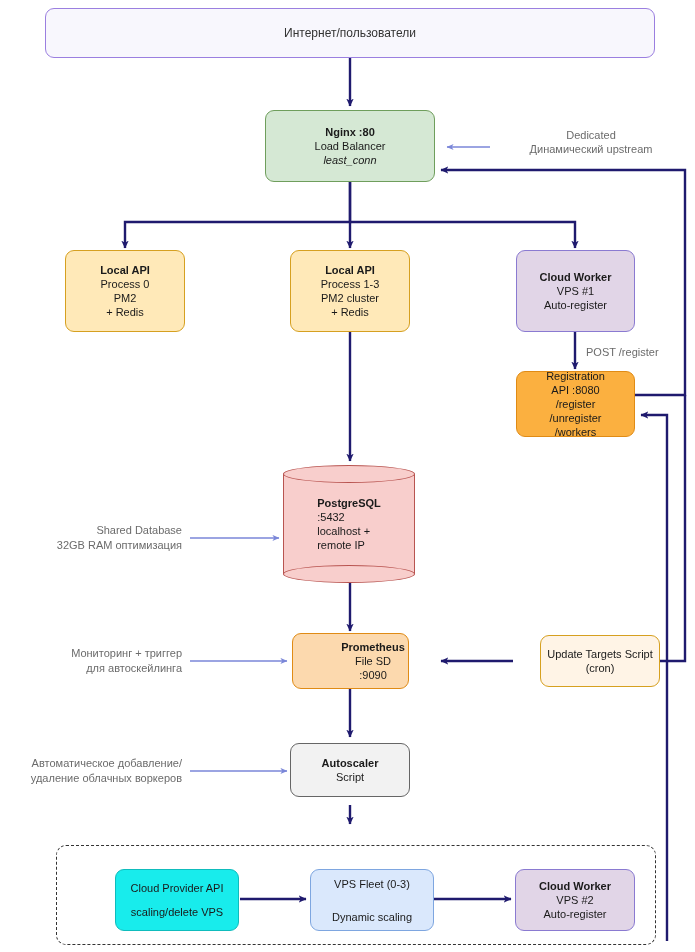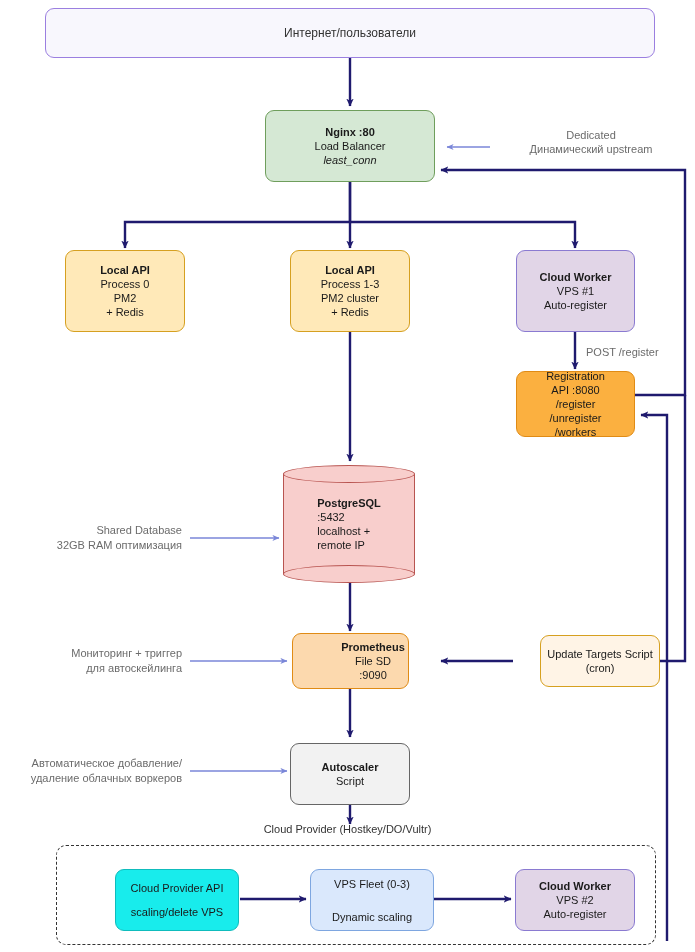--- a/index.html
+++ b/index.html
@@ -243,33 +243,30 @@
   <div class="note" style="left:0px; top:646px; width:182px;">
     <span class="ln" style="display:block;">Мониторинг + триггер</span>
     <span class="ln" style="display:block;">для автоскейлинга</span>
   </div>
 
   <div class="node rbox" style="left:540px; top:635px; width:120px; height:52px; background:#fff4e6; border:1.4px solid #d6a020;align-items:center;">
     <span class="ln">Update Targets Script</span>
     <span class="ln">(cron)</span>
   </div>
 
-  <div class="node rbox" style="left:290px; top:743px; width:120px; height:62px; background:#f2f2f2; border:1.4px solid #666666;">
+  <div class="node rbox" style="left:290px; top:743px; width:120px; height:54px; background:#f2f2f2; border:1.4px solid #666666;">
     <span class="ln b">Autoscaler</span>
     <span class="ln">Script</span>
   </div>
 
   <div class="note" style="left:0px; top:756px; width:182px;">
     <span class="ln" style="display:block;">Автоматическое добавление/</span>
     <span class="ln" style="display:block;">удаление облачных воркеров</span>
   </div>
 
-  <div class="subgraph-title" style="left:0px; top:823px;">
-    <span>Cloud Provider (Hostkey/DO/Vultr)</span>
-  </div>
 
   <div class="subgraph" style="left:56px; top:845px; width:600px; height:100px;"></div>
 
   <div class="node rbox" style="left:115px; top:869px; width:124px; height:62px; background:#18ecec; border:1.4px solid #0fbcbc;gap:10px;">
     <span class="ln">Cloud Provider API</span>
     <span class="ln">scaling/delete VPS</span>
   </div>
 
   <div class="node rbox" style="left:310px; top:869px; width:124px; height:62px; background:#dae8fc; border:1.4px solid #7ea6e0;gap:19px;">
     <span class="ln">VPS Fleet (0-3)</span>

